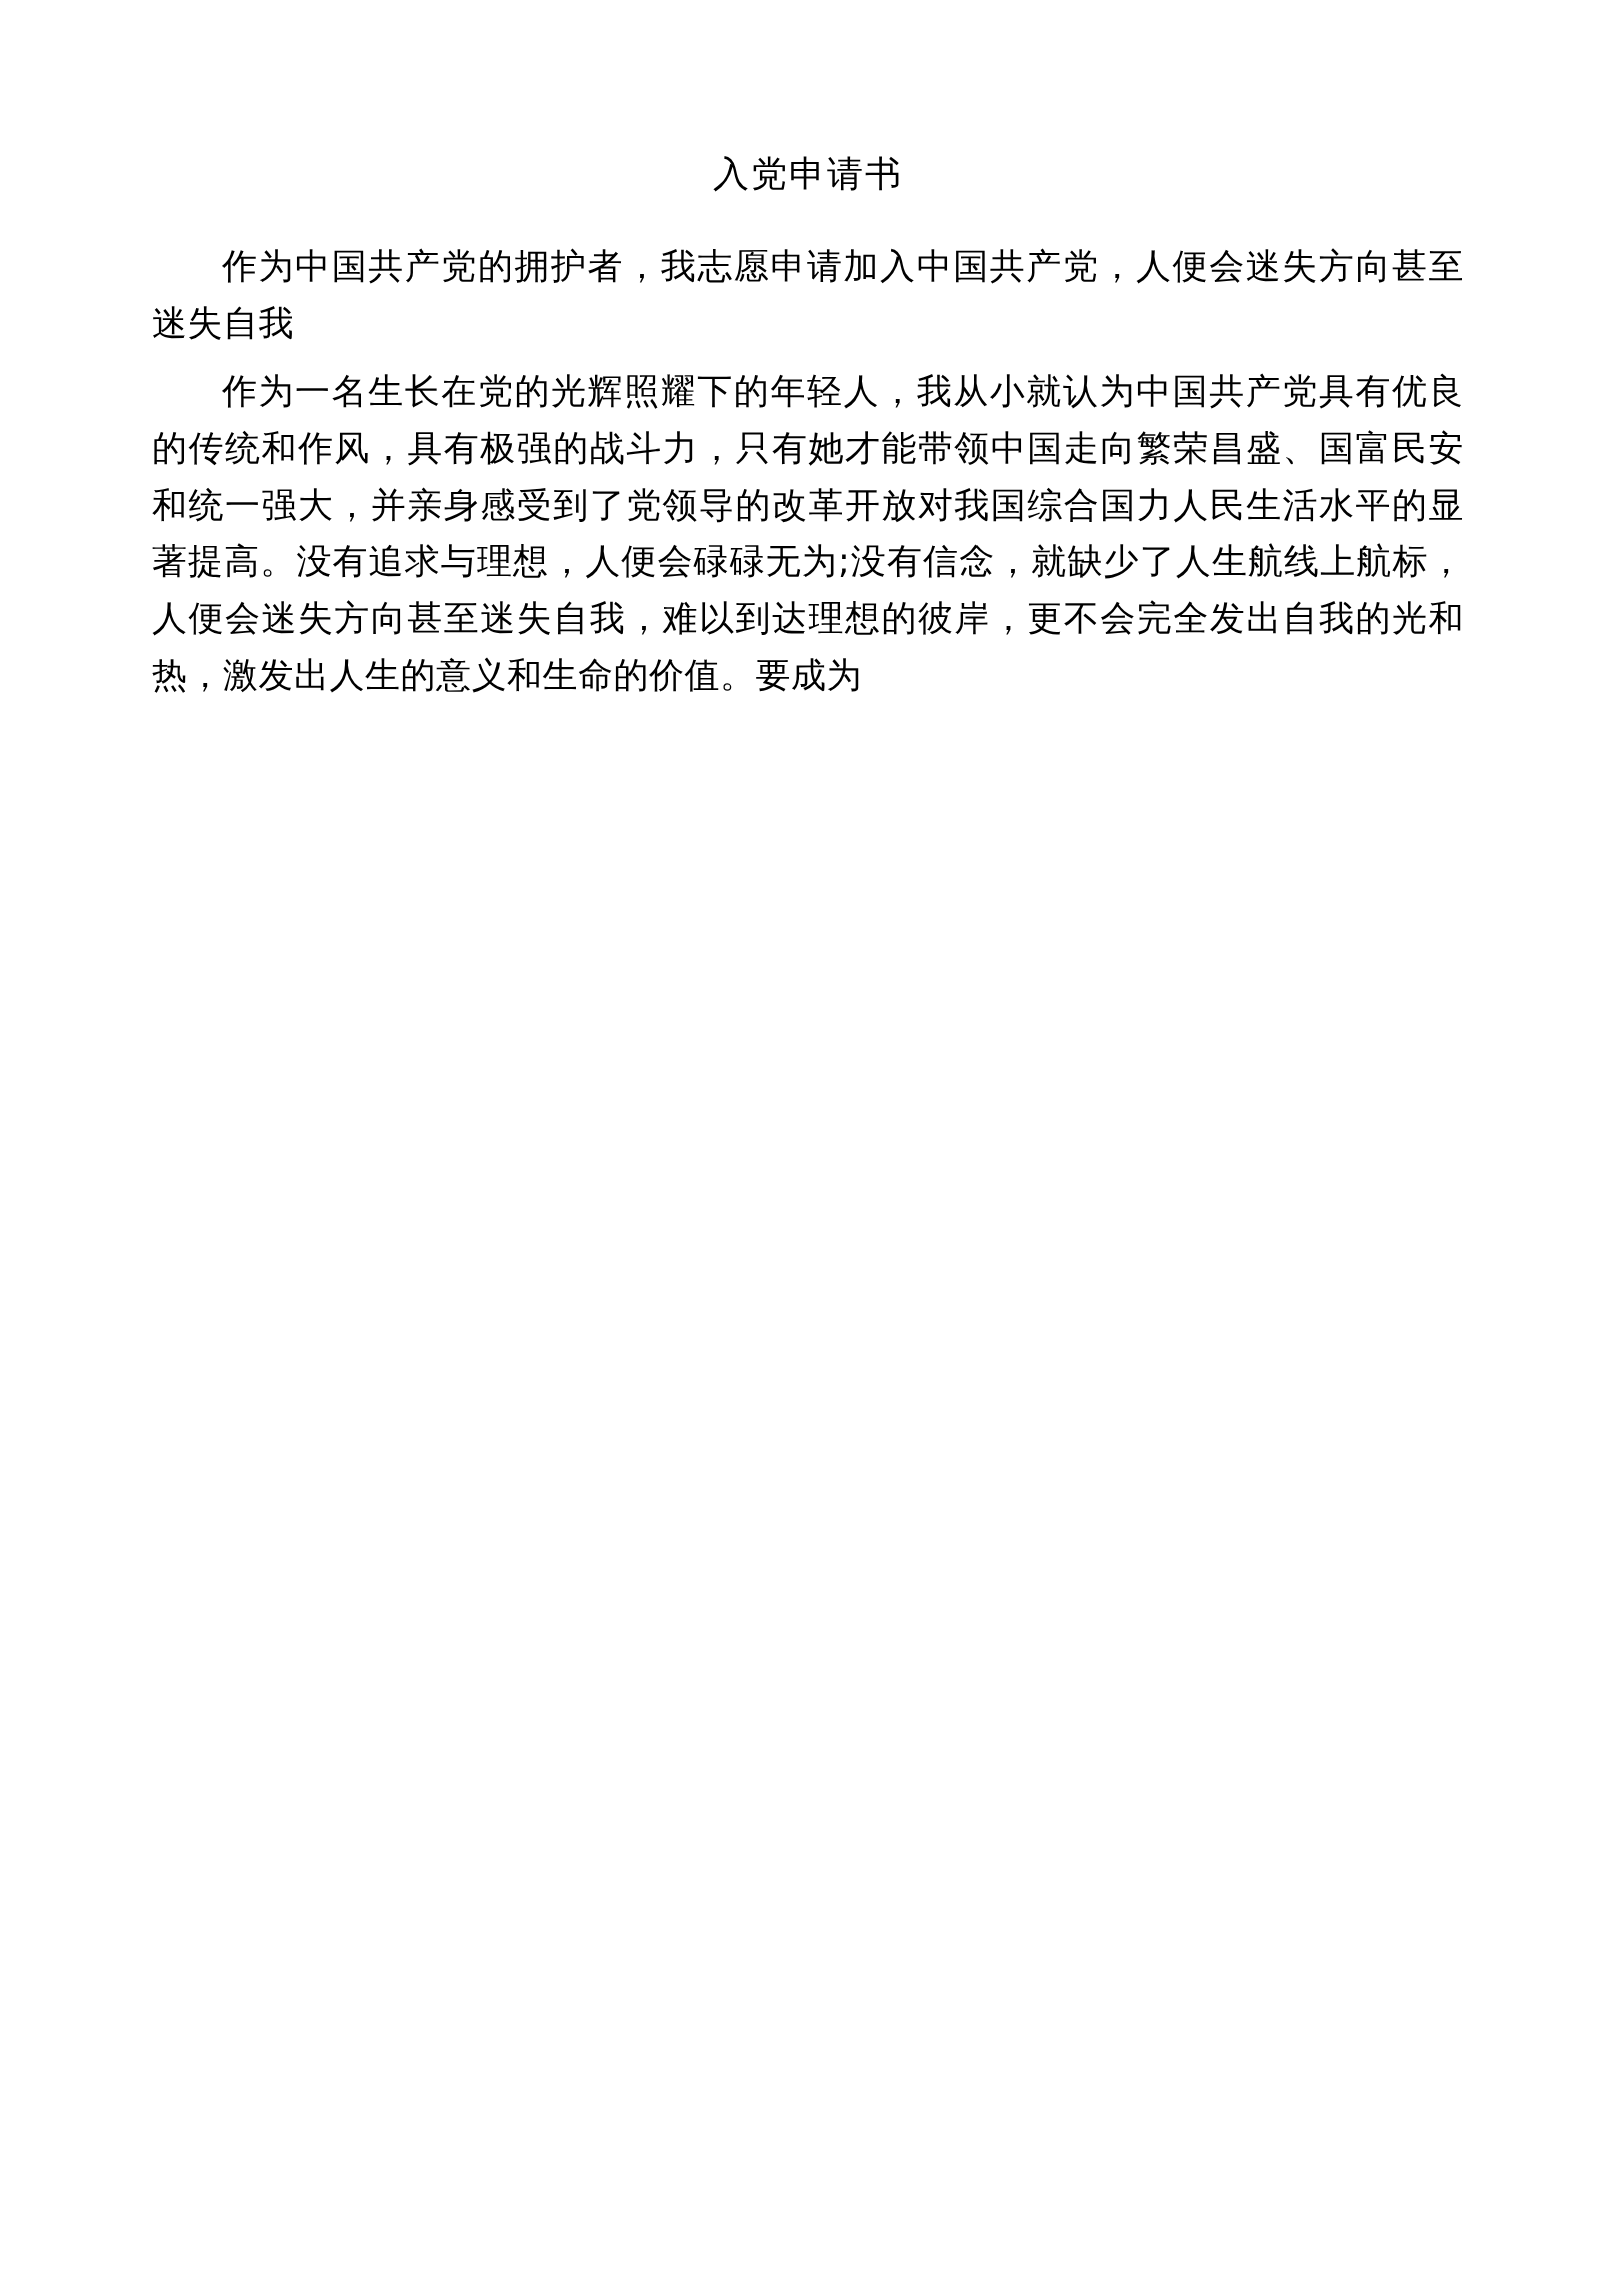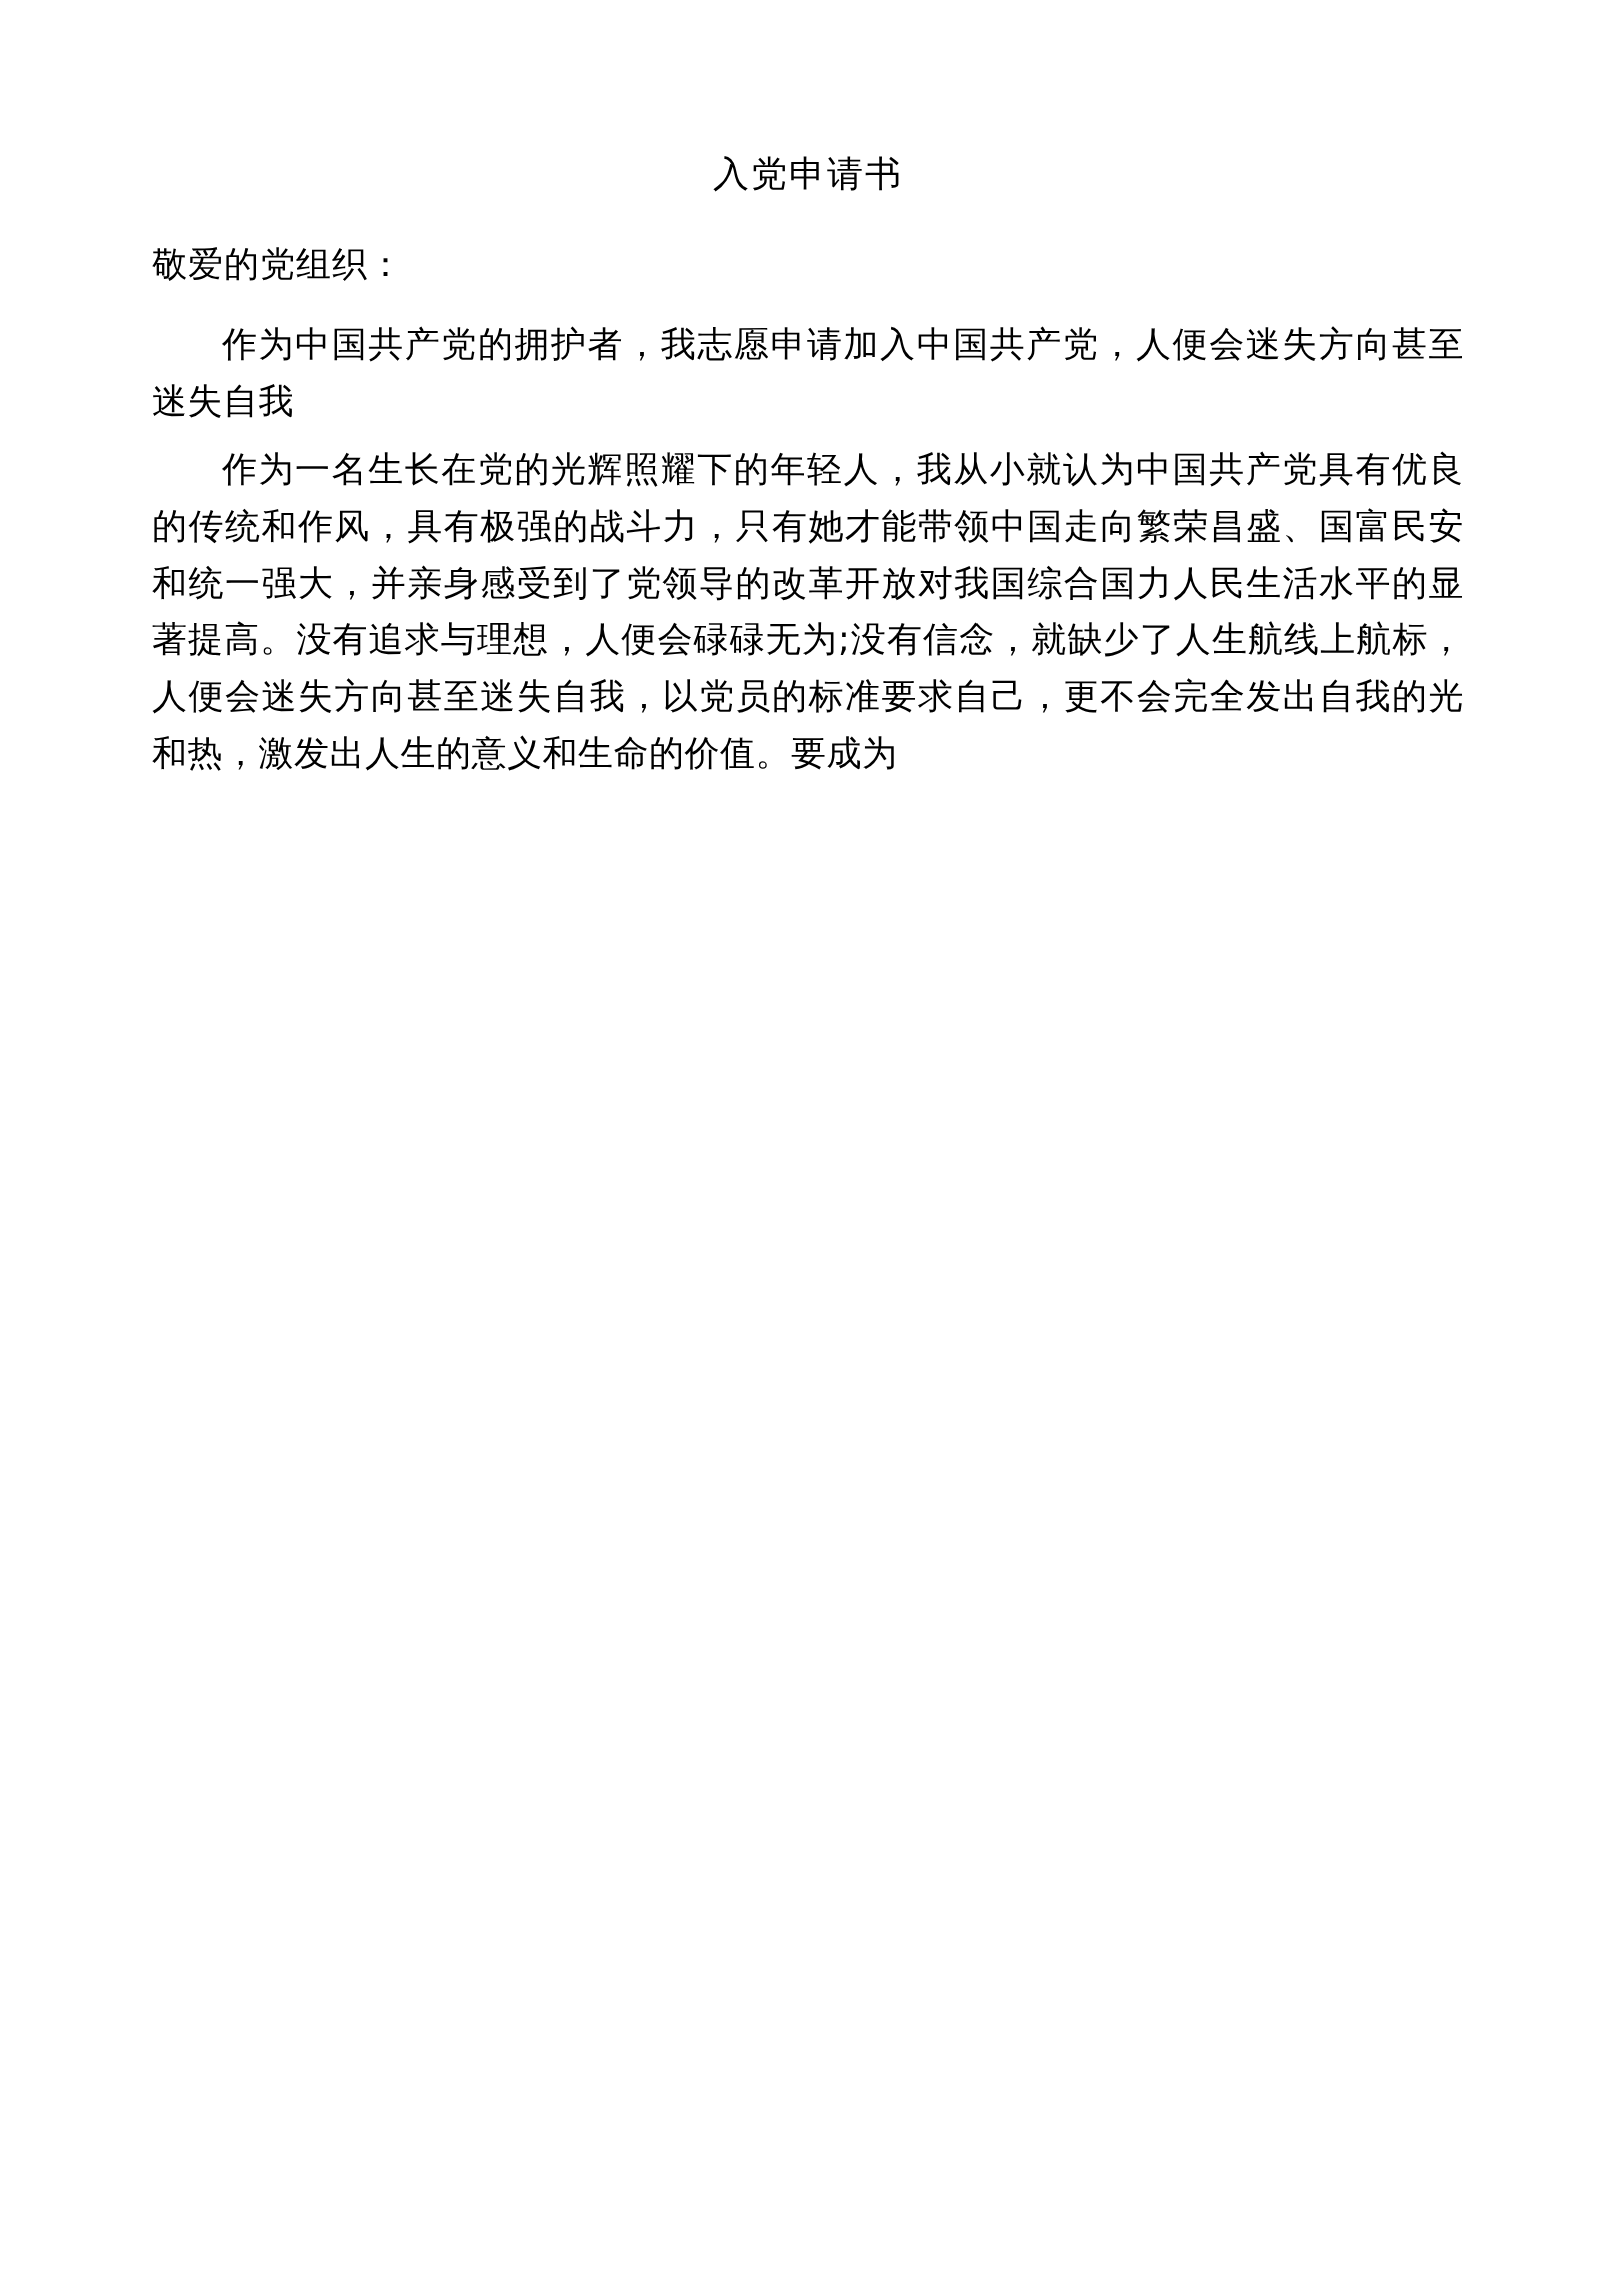--- a/index.html
+++ b/index.html
@@ -47,17 +47,16 @@
   }
   .para:last-child {
     margin-bottom: 0;
   }
 </style>
 </head>
 <body>
 
 <div class="page">
   <h1 class="doc-title">入党申请书</h1>
-  <div class="salutation">敬爱的党组织：</div>
   <p class="para">作为中国共产党的拥护者，我志愿申请加入中国共产党，人便会迷失方向甚至迷失自我</p>
-  <p class="para">作为一名生长在党的光辉照耀下的年轻人，我从小就认为中国共产党具有优良的传统和作风，具有极强的战斗力，只有她才能带领中国走向繁荣昌盛、国富民安和统一强大，并亲身感受到了党领导的改革开放对我国综合国力人民生活水平的显著提高。没有追求与理想，人便会碌碌无为;没有信念，就缺少了人生航线上航标，人便会迷失方向甚至迷失自我，以党员的标准要求自己，更不会完全发出自我的光和热，激发出人生的意义和生命的价值。要成为</p>
+  <p class="para">作为一名生长在党的光辉照耀下的年轻人，我从小就认为中国共产党具有优良的传统和作风，具有极强的战斗力，只有她才能带领中国走向繁荣昌盛、国富民安和统一强大，并亲身感受到了党领导的改革开放对我国综合国力人民生活水平的显著提高。没有追求与理想，人便会碌碌无为;没有信念，就缺少了人生航线上航标，人便会迷失方向甚至迷失自我，难以到达理想的彼岸，更不会完全发出自我的光和热，激发出人生的意义和生命的价值。要成为</p>
 </div>
 
 
 </body></html>

